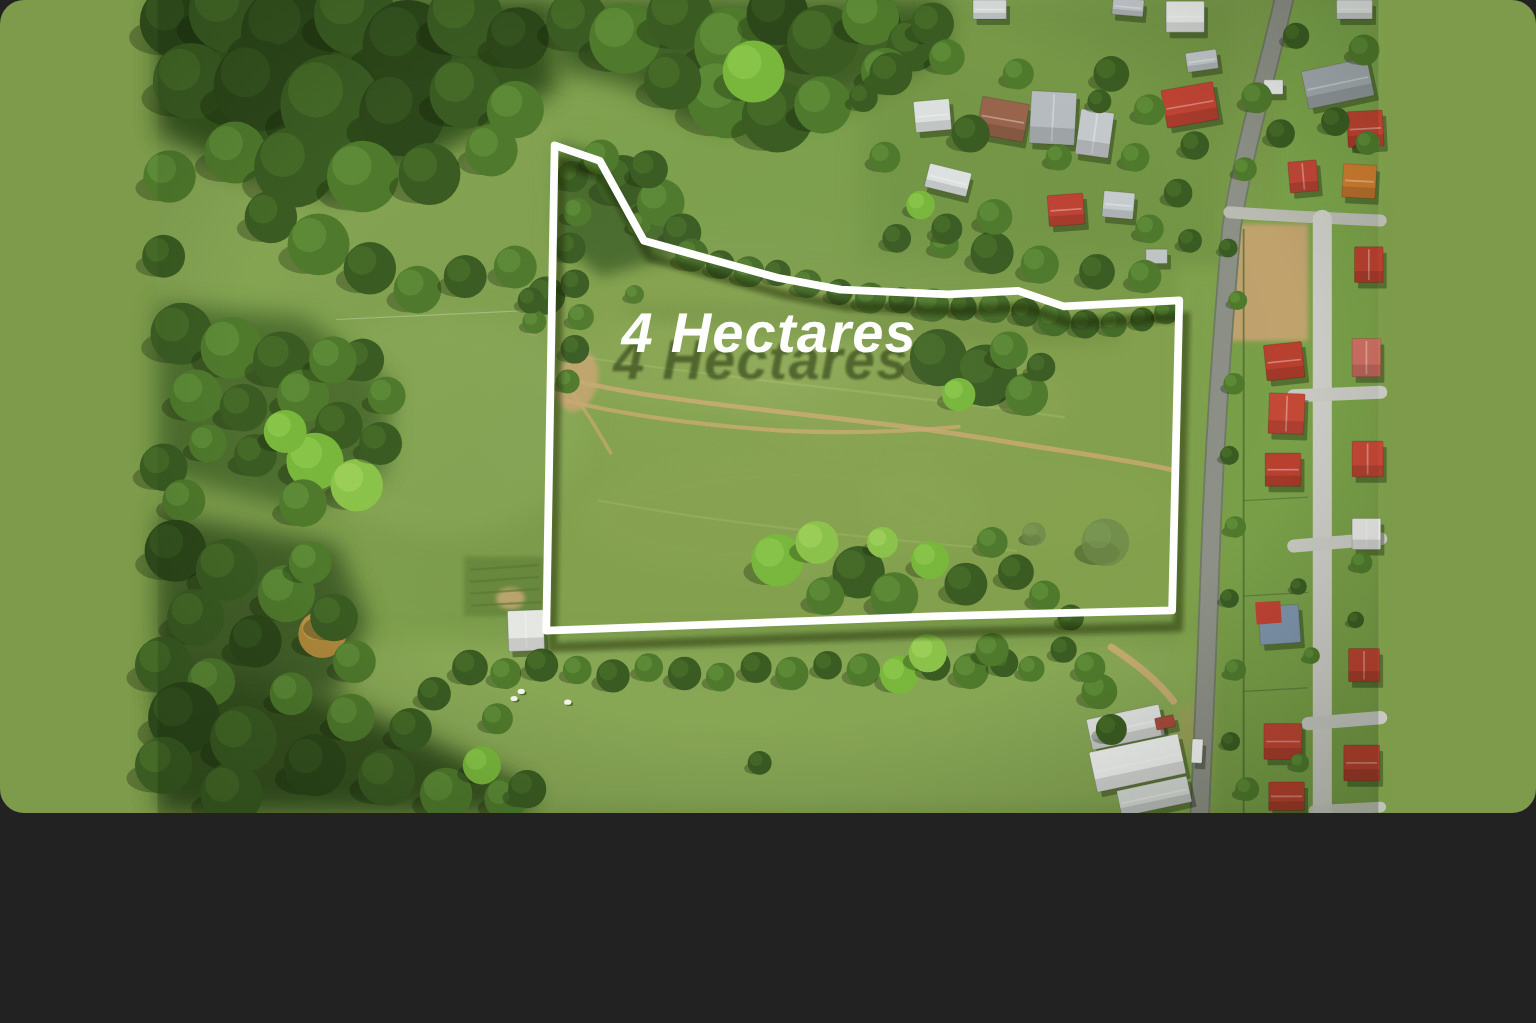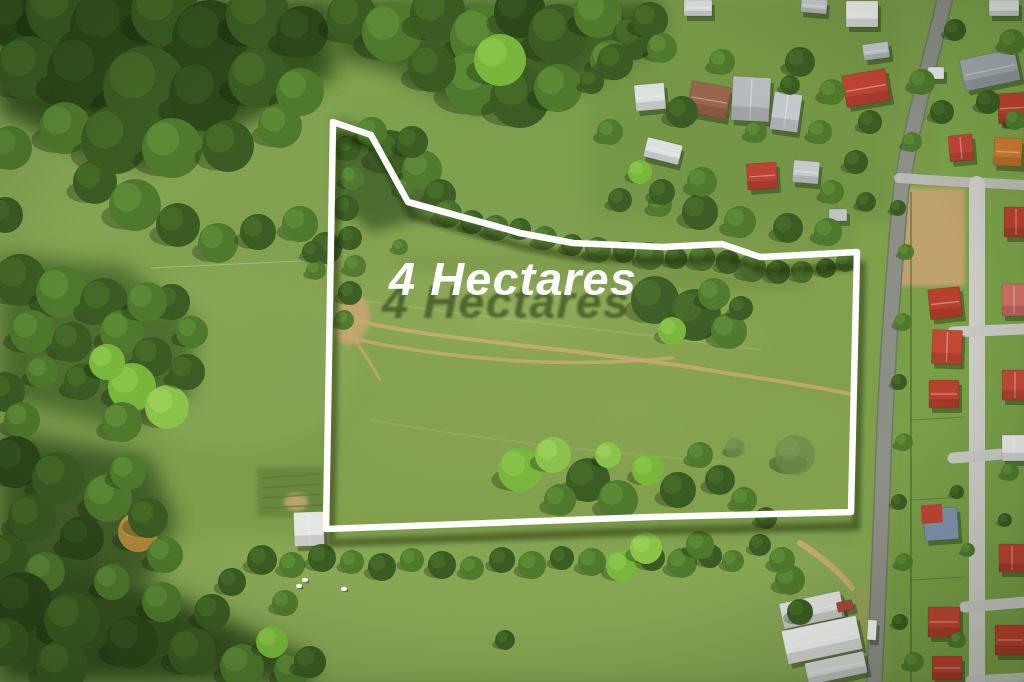--- a/index.html
+++ b/index.html
@@ -1,16 +1,16 @@
 <!DOCTYPE html>
 <html><head>
 <meta charset="utf-8">
 <style>
   html,body{margin:0;padding:0;background:#222;}
-  .stage{width:1024px;height:682px;position:relative;overflow:hidden;background:#7d9b4b;}
+  .stage{width:1024px;height:542px;position:relative;overflow:hidden;background:#7d9b4b;border-radius:16px;}
   .stage svg{display:block;width:100%;height:100%;}
   text.area-label{font-family:"Liberation Sans","DejaVu Sans",sans-serif;font-weight:bold;font-style:italic;letter-spacing:1px;}
 </style>
 </head>
 <body>
 
 <div class="stage">
   <svg id="scene" viewBox="0 0 1024 682" xmlns="http://www.w3.org/2000/svg">
     <defs>
       <linearGradient id="gBase" x1="0" y1="0" x2="1" y2="1">

